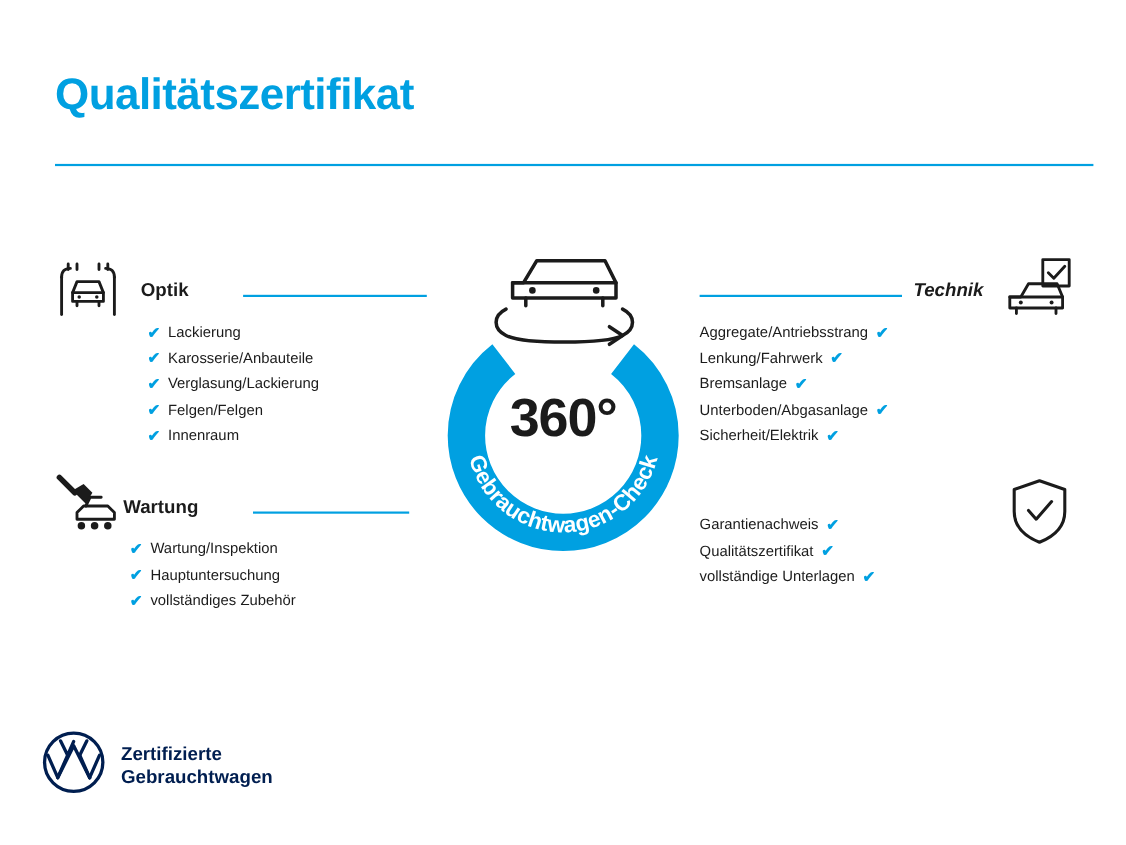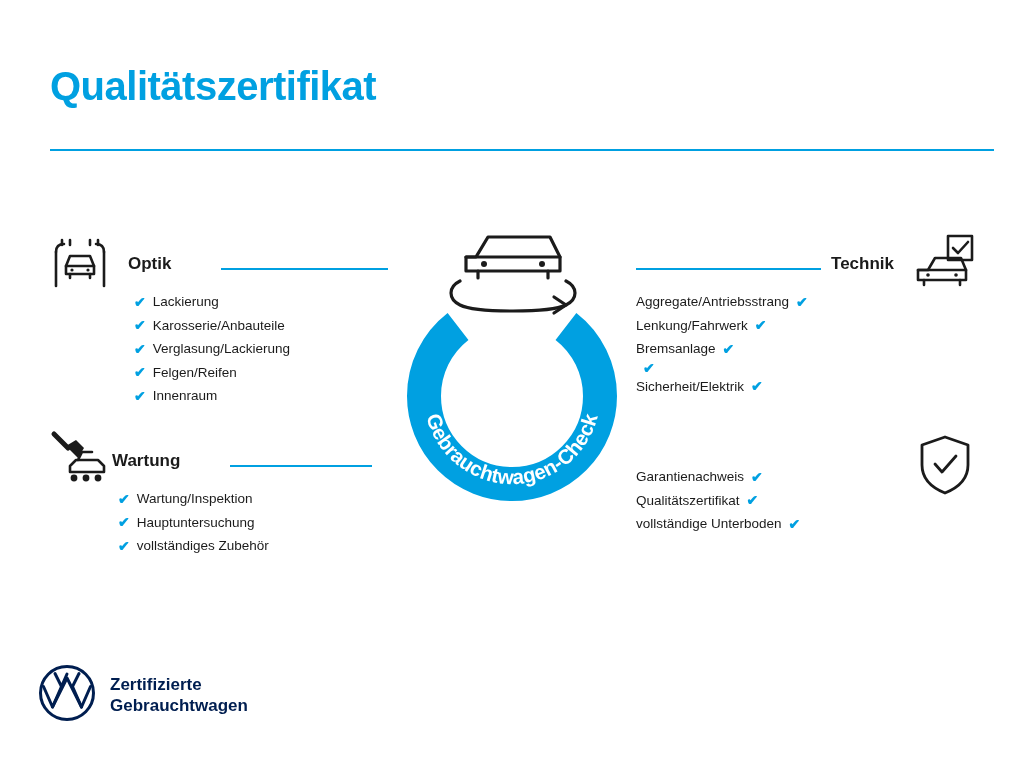--- a/index.html
+++ b/index.html
@@ -57,21 +57,21 @@
     white-space: nowrap;
     padding-bottom: 2px;
   }
   .section-rule {
     height: 2px;
     background: #00A0E1;
     margin-bottom: 6px;
   }
 
   .left .section-head { justify-content: flex-start; gap: 40px; }
-  .right .section-head { justify-content: flex-end; }
+  .right .section-head { justify-content: flex-end; font-style: italic; }
   .left .section-rule { margin-left: 10px; flex: 1; }
   .right .section-rule { margin-right: 10px; flex: 1; }
 
   
   ul.items {
     list-style: none;
     margin: 14px 0 0 0;
     padding: 0;
   }
   ul.items li {
@@ -181,21 +181,21 @@
       <li>
           <span class="check">✔</span>
           <span>Karosserie/Anbauteile</span>
         </li>
       <li>
           <span class="check">✔</span>
           <span>Verglasung/Lackierung</span>
         </li>
       <li>
           <span class="check">✔</span>
-          <span>Felgen/Reifen</span>
+          <span>Felgen/Felgen</span>
         </li>
       <li>
           <span class="check">✔</span>
           <span>Innenraum</span>
         </li>
     </ul>
   </div>
 
   <div class="corner-icon" id="icon-wartung">
     <svg width="64" height="64" viewBox="0 0 64 64" fill="none" stroke="#1b1b1b" stroke-width="2.6" stroke-linecap="round" stroke-linejoin="round">
@@ -254,20 +254,21 @@
         </li>
       <li>
           <span>Lenkung/Fahrwerk</span>
           <span class="check">✔</span>
         </li>
       <li>
           <span>Bremsanlage</span>
           <span class="check">✔</span>
         </li>
       <li>
+          <span>Unterboden/Abgasanlage</span>
           <span class="check">✔</span>
         </li>
       <li>
           <span>Sicherheit/Elektrik</span>
           <span class="check">✔</span>
         </li>
     </ul>
   </div>
 
   <div class="corner-icon" id="icon-garantie">
@@ -281,21 +282,21 @@
     <ul class="items">
       <li>
           <span>Garantienachweis</span>
           <span class="check">✔</span>
         </li>
       <li>
           <span>Qualitätszertifikat</span>
           <span class="check">✔</span>
         </li>
       <li>
-          <span>vollständige Unterboden</span>
+          <span>vollständige Unterlagen</span>
           <span class="check">✔</span>
         </li>
     </ul>
   </div>
 
   <div class="badge">
     <svg width="260" height="285" viewBox="0 0 260 285">
       <defs>
         <path id="arcpath" d="M 42 175 A 88 88 0 1 0 218 175" fill="none"></path>
       </defs>
@@ -309,20 +310,21 @@
         <path d="M16 58 c-12 6 -12 18 0 24 c16 8 90 8 106 0 c12 -6 12 -18 0 -24"></path>
         <path d="M110 74 l12 8 l-12 8" stroke-width="3.2"></path>
       </g>
 
       <circle cx="130" cy="175" r="88" fill="none" stroke="#00A0E1" stroke-width="34" stroke-dasharray="436 117" stroke-dashoffset="-58" transform="rotate(-90 130 175)"></circle>
 
       <text font-family="Liberation Sans, sans-serif" font-size="20.5" font-weight="bold" fill="#ffffff">
         <textPath href="#arcpath" startOffset="50%" text-anchor="middle" id="arcText">Gebrauchtwagen-Check</textPath>
       </text>
     </svg>
+    <div class="badge-number">360°</div>
   </div>
 
   <div class="footer">
     <div>
       <svg width="58" height="58" viewBox="0 0 58 58" fill="none" stroke="#001E50" stroke-width="3" stroke-linecap="round" stroke-linejoin="round">
         <circle cx="29" cy="29" r="26.5"></circle>
         <path d="M29 10 L23.5 22.5 L17 9.5"></path>
         <path d="M23.5 22.5 L14.5 43 L5.5 22.5"></path>
         <path d="M14.5 43 L29 14 L43.5 43"></path>
         <path d="M43.5 43 L52.5 22.5"></path>

